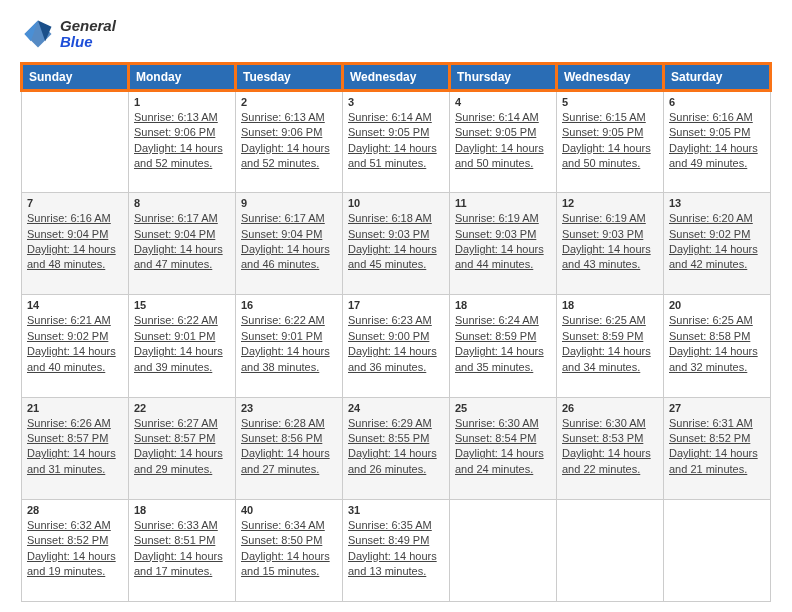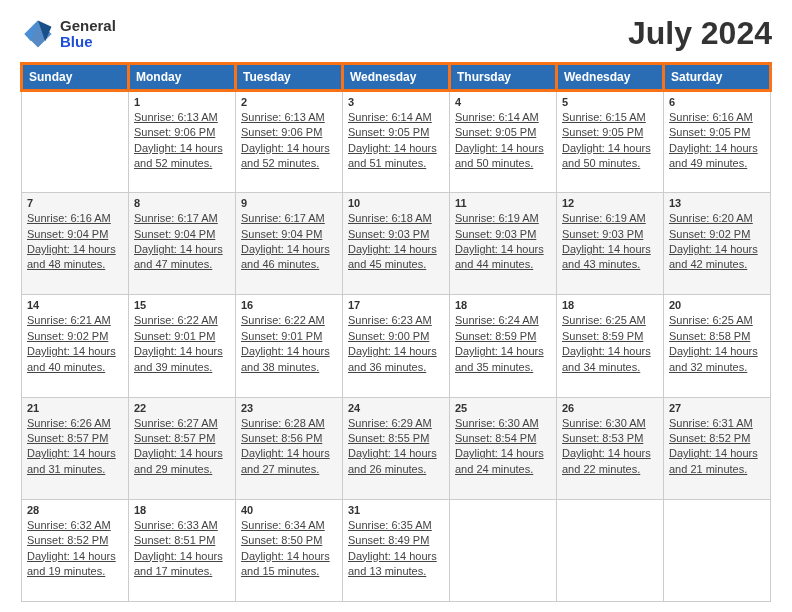--- a/index.html
+++ b/index.html
@@ -20,20 +20,21 @@
     .header {
       display: flex;
       justify-content: space-between;
       align-items: flex-start;
       margin-bottom: 10px;
     }
     .logo {
       display: flex;
       align-items: center;
       gap: 4px;
+      font-style: italic;
     }
     .logo-text {
       display: flex;
       flex-direction: column;
       line-height: 1.1;
     }
     .logo-general {
       font-size: 15px;
       font-weight: bold;
       color: #333;
@@ -112,21 +113,20 @@
         <polygon points="20,5 35,20 20,35 5,20" fill="#2a6db5" opacity="0.8"></polygon>
         <polygon points="20,5 35,12 28,28" fill="#1a4f8a"></polygon>
         <polygon points="5,20 20,5 12,28" fill="#4a8fd5"></polygon>
       </svg>
       <div class="logo-text">
         <span class="logo-general">General</span>
         <span class="logo-blue">Blue</span>
       </div>
     </div>
     <div class="title-block">
-      <div class="month-year">July 2024</div>
     </div>
   </div>
 
   <table class="calendar">
     <thead>
       <tr>
         <th>Sunday</th>
         <th>Monday</th>
         <th>Tuesday</th>
         <th>Wednesday</th>

